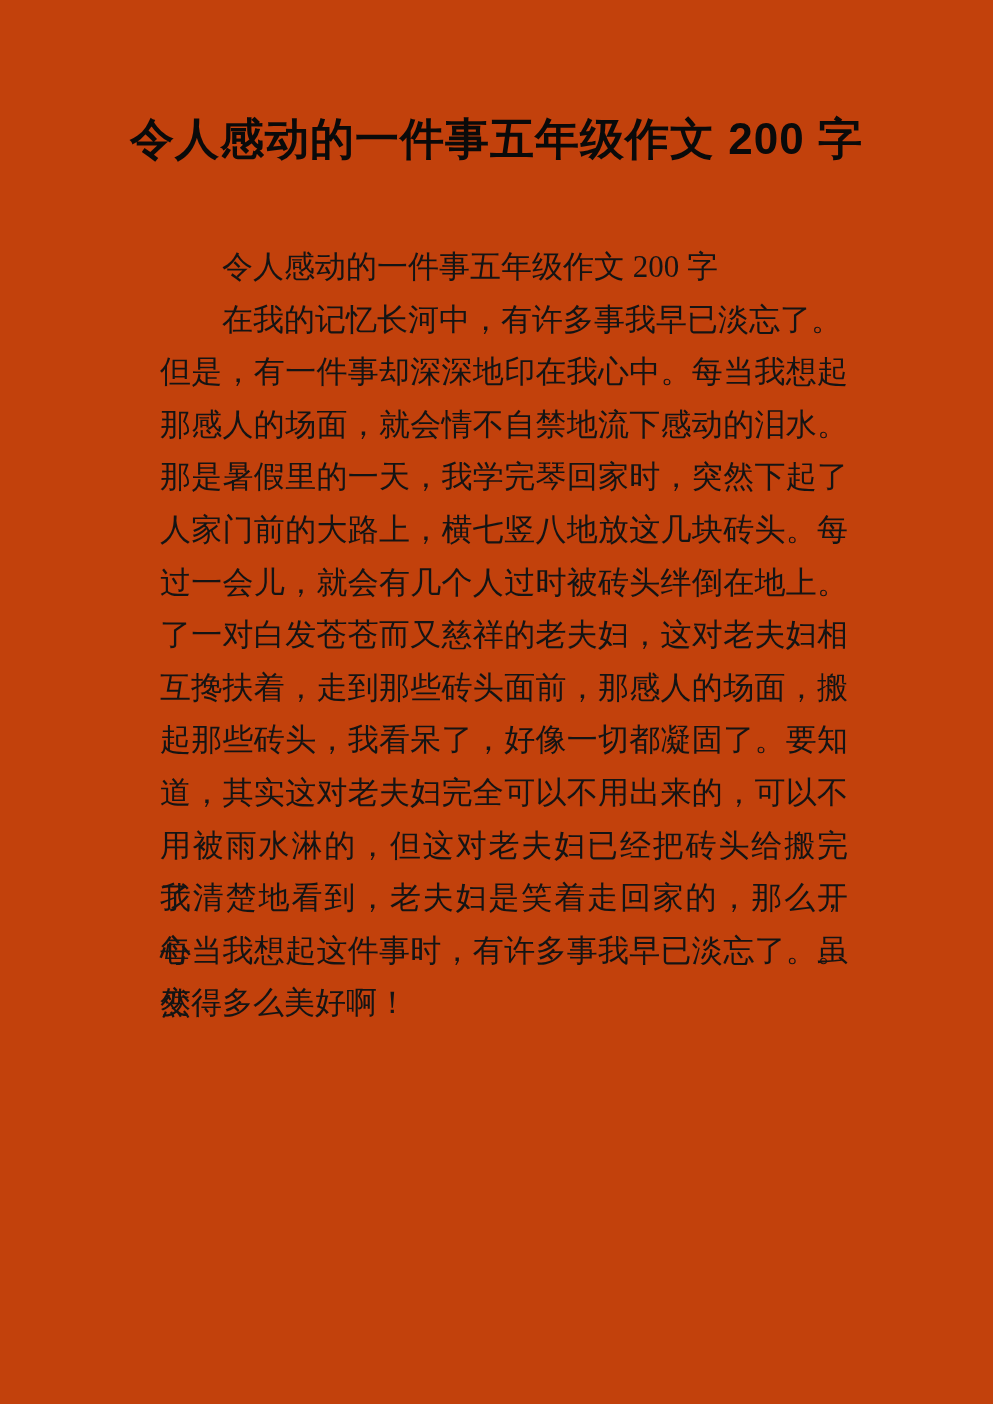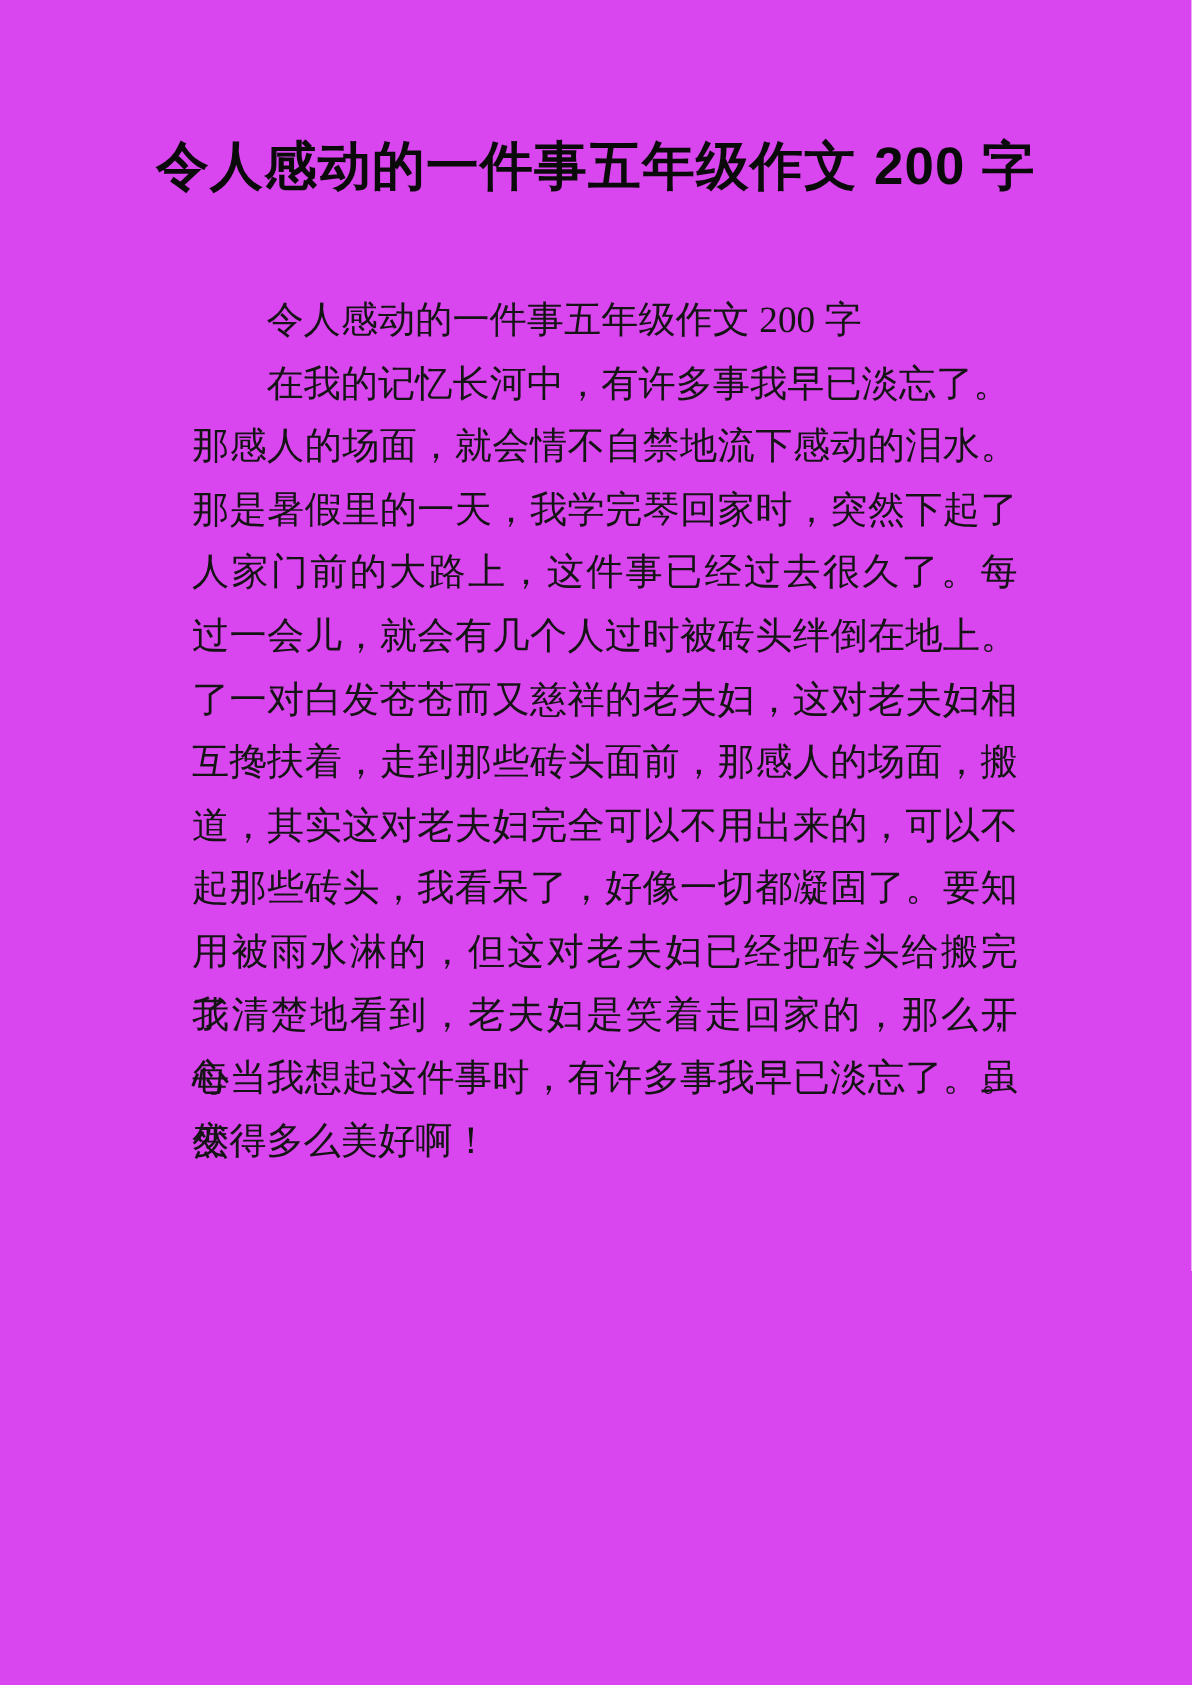--- a/index.html
+++ b/index.html
@@ -4,21 +4,21 @@
 <style>
   html, body {
     margin: 0;
     padding: 0;
     background: #ffffff;
   }
   .page {
     position: relative;
     width: 993px;
     height: 1404px;
-    background: #d946ef;
+    background: #c2410c;
     overflow: hidden;
     font-family: "Liberation Serif", "DejaVu Serif", serif;
     color: #121212;
   }
   .doc-title {
     position: absolute;
     top: 108px;
     left: 0;
     width: 100%;
     text-align: center;
@@ -56,27 +56,28 @@
 </head>
 <body>
 
 <div class="page">
 
   <div class="doc-title">令人感动的一件事五年级作文 200 字</div>
 
   <div class="body-text">
     <div class="line indent">令人感动的一件事五年级作文 200 字</div>
     <div class="line indent">在我的记忆长河中，有许多事我早已淡忘了。</div>
+    <div class="line just">但是，有一件事却深深地印在我心中。每当我想起</div>
     <div class="line just">那感人的场面，就会情不自禁地流下感动的泪水。</div>
     <div class="line just">那是暑假里的一天，我学完琴回家时，突然下起了</div>
-    <div class="line just">人家门前的大路上，这件事已经过去很久了。每</div>
+    <div class="line just">人家门前的大路上，横七竖八地放这几块砖头。每</div>
     <div class="line just">过一会儿，就会有几个人过时被砖头绊倒在地上。</div>
     <div class="line just">了一对白发苍苍而又慈祥的老夫妇，这对老夫妇相</div>
     <div class="line just">互搀扶着，走到那些砖头面前，那感人的场面，搬</div>
+    <div class="line just">起那些砖头，我看呆了，好像一切都凝固了。要知</div>
     <div class="line just">道，其实这对老夫妇完全可以不用出来的，可以不</div>
-    <div class="line just">起那些砖头，我看呆了，好像一切都凝固了。要知</div>
     <div class="line just">用被雨水淋的，但这对老夫妇已经把砖头给搬完了，</div>
     <div class="line just">我清楚地看到，老夫妇是笑着走回家的，那么开心。</div>
     <div class="line just">每当我想起这件事时，有许多事我早已淡忘了。虽然</div>
     <div class="line">变得多么美好啊！</div>
   </div>
 
 </div>
 
 </body></html>

